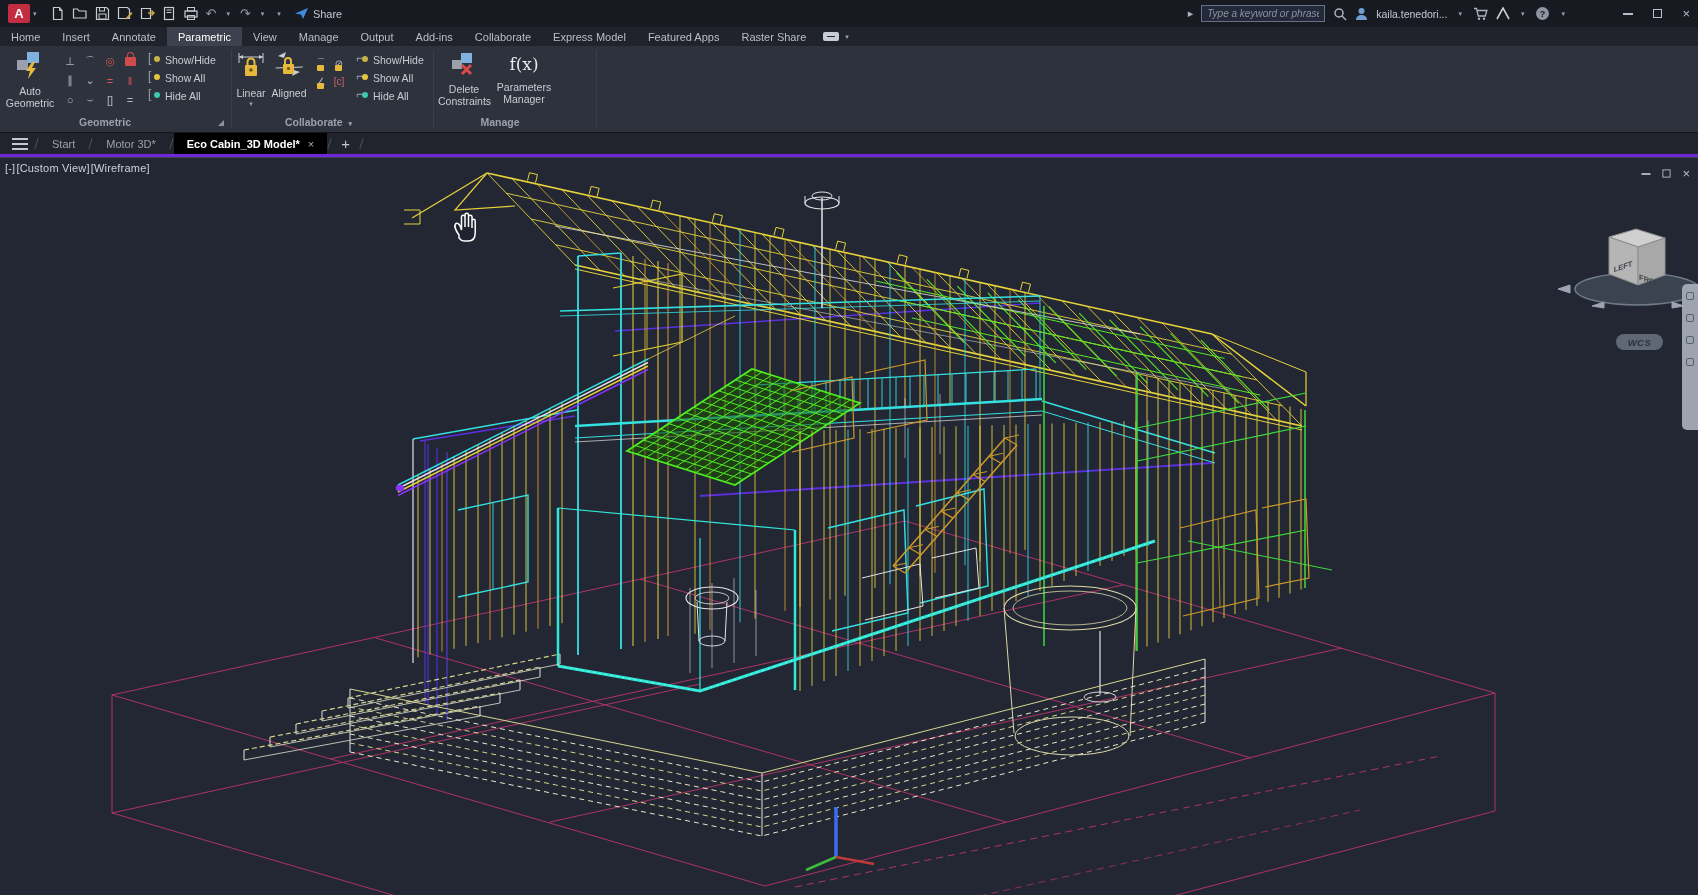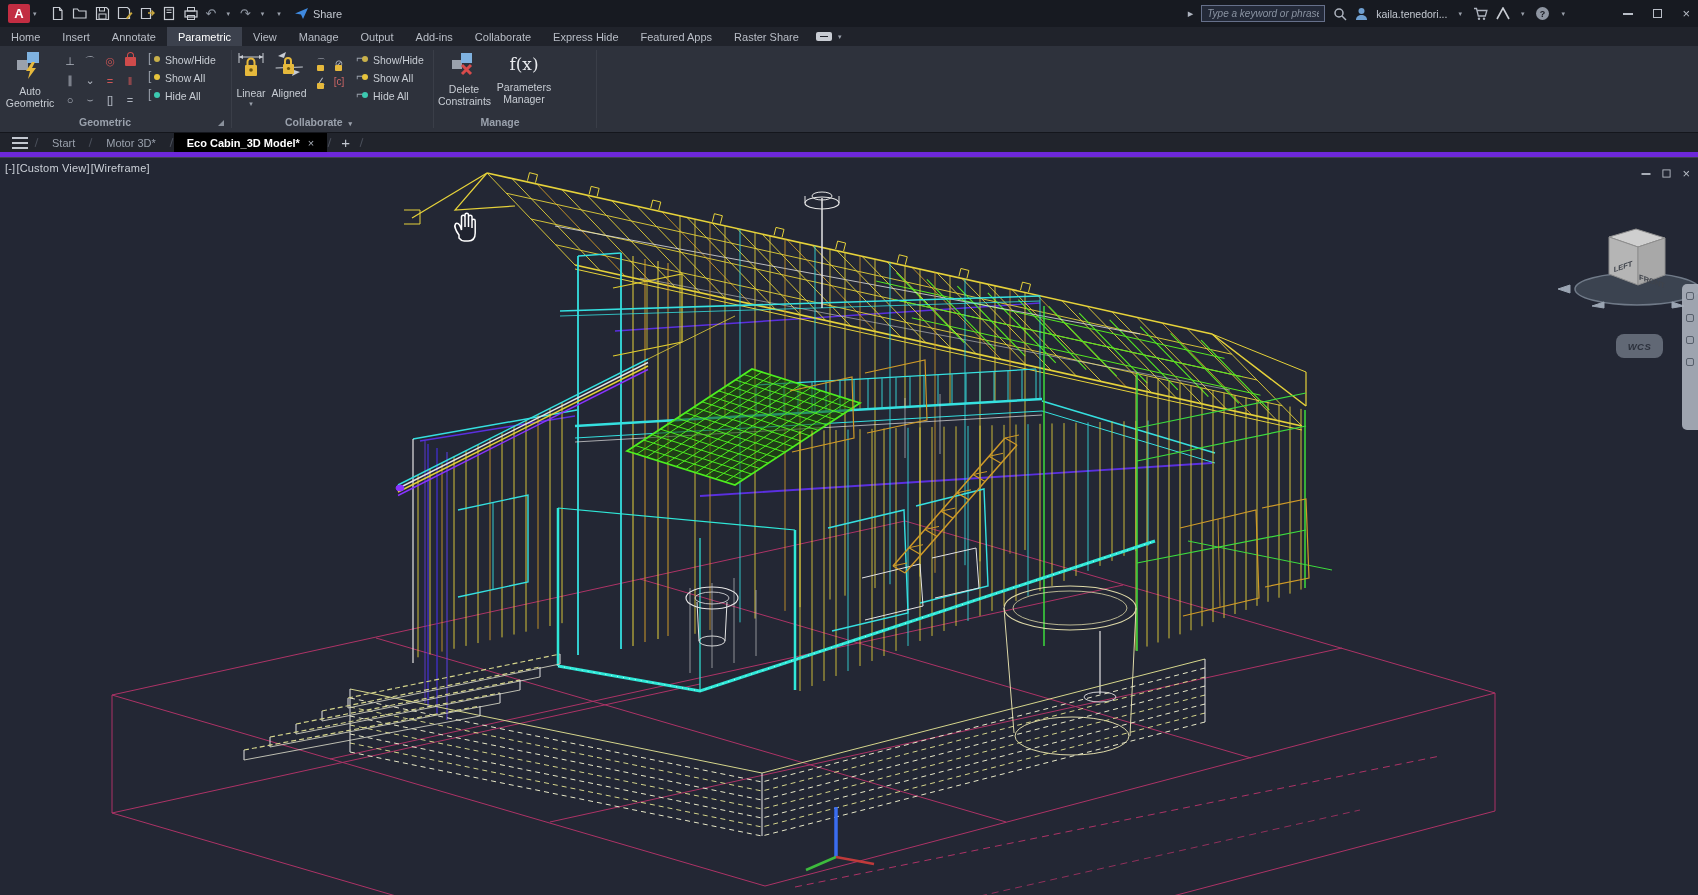--- a/index.html
+++ b/index.html
@@ -52,37 +52,37 @@
   .showrow { display:flex; align-items:center; gap:4px; font-size:10.5px; color:#c8cdd4; white-space:nowrap; }
   .sh-ic { position:relative; width:13px; height:13px; }
   .sh-ic .br { position:absolute; left:0; top:-2px; color:#9aa1ac; font-size:12px; }
   .sh-ic .dot { position:absolute; right:1px; top:3px; width:6px; height:6px; border-radius:50%; }
   .smgrid { position:absolute; display:grid; grid-template-columns:18px 18px; grid-auto-rows:18px; }
   .smgrid span { font-size:10px; color:#b0b6c0; display:flex; align-items:center; justify-content:center; position:relative; }
   .minilock { position:absolute; width:7px; height:6px; background:#e6b93c; border-radius:1px; bottom:1px; left:5px; }
   .fx { font-family:"DejaVu Serif", serif; font-size:17px; color:#e8eaee; }
 
   
-  #doctabs { position:absolute; left:0; top:133px; width:1698px; height:26px; background:#21242c; display:flex; align-items:stretch; border-bottom:7px solid #6d28d9; }
+  #doctabs { position:absolute; left:0; top:133px; width:1698px; height:26px; background:#21242c; display:flex; align-items:stretch; border-bottom:5px solid #6d28d9; }
   .burger { width:34px; display:flex; flex-direction:column; justify-content:center; gap:3px; padding-left:12px; }
   .burger i { width:16px; height:2px; background:#c3c8d0; }
   .dtab { display:flex; align-items:center; padding:0 13px; font-size:11px; color:#9aa1ac; position:relative; }
   .dtab.active { background:#000000; color:#fff; font-weight:bold; }
   .dtab .x { margin-left:8px; color:#aab0ba; font-weight:normal; font-size:11px; }
   .dslash { width:1px; background:#4a4f5a; transform:rotate(18deg); margin:5px 2px; }
   .newtab { display:flex; align-items:center; padding:0 9px; color:#c3c8d0; font-size:15px; }
 
   
   #viewport { position:absolute; left:0; top:157px; width:1698px; height:738px; background:#232734; border-top:1px solid #3f444e; }
   #scene { position:absolute; left:0; top:0; }
   #vp-label { position:absolute; left:5px; top:4px; font-size:11px; color:#ccd1d8; letter-spacing:.2px; }
   #vp-label span { margin-right:1px; }
   #vp-ctrl { position:absolute; right:8px; top:9px; display:flex; gap:11px; align-items:center; }
   #vp-ctrl .wc-min,#vp-ctrl .wc-box { transform:scale(.9); }
-  #wcs-pill { position:absolute; left:1616px; top:176px; width:47px; height:24px; background:rgba(150,158,172,.55); border-radius:8px; font-size:9.5px; font-weight:bold; color:#2c313c; display:flex; align-items:center; justify-content:center; letter-spacing:.5px;font-style:italic; }
+  #wcs-pill { position:absolute; left:1616px; top:176px; width:47px; height:16px; background:rgba(150,158,172,.55); border-radius:8px; font-size:9.5px; font-weight:bold; color:#2c313c; display:flex; align-items:center; justify-content:center; letter-spacing:.5px;font-style:italic; }
   #navbar-frag { position:absolute; right:0; top:126px; width:16px; height:146px; background:#a9afba; border-radius:5px 0 0 5px; opacity:.92; display:flex; flex-direction:column; align-items:center; padding-top:8px; gap:14px; }
   #navbar-frag i { width:8px; height:8px; border:1.5px solid #5c6470; border-radius:2px; display:block; }
 </style>
 </head>
 <body>
 <div id="app">
 
 <div id="titlebar">
   <div class="alogo">A</div>
   <span class="caret">▾</span>
@@ -167,21 +167,21 @@
 <div id="ribbontabs">
       <div class="rtab">Home</div>
       <div class="rtab">Insert</div>
       <div class="rtab">Annotate</div>
       <div class="rtab active">Parametric</div>
       <div class="rtab">View</div>
       <div class="rtab">Manage</div>
       <div class="rtab">Output</div>
       <div class="rtab">Add-ins</div>
       <div class="rtab">Collaborate</div>
-      <div class="rtab">Express Hide</div>
+      <div class="rtab">Express Model</div>
       <div class="rtab">Featured Apps</div>
       <div class="rtab">Raster Share</div>
       <div class="ribbon-toggle">
         <span class="rt-box">
           <i></i>
         </span>
         <span class="caret">▾</span>
       </div>
     </div>
 

